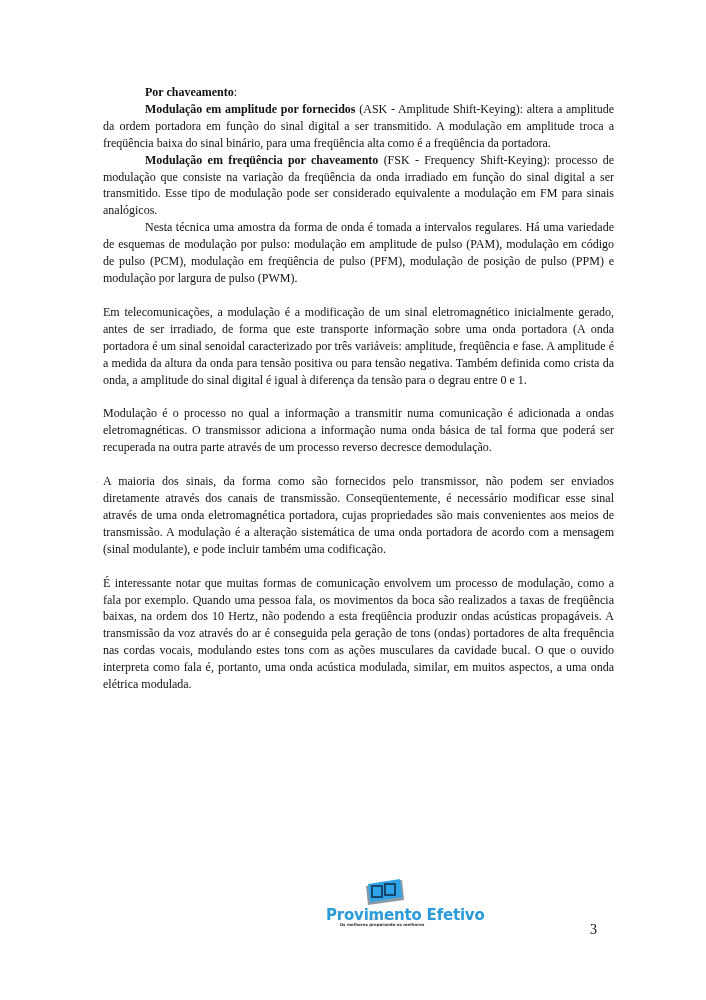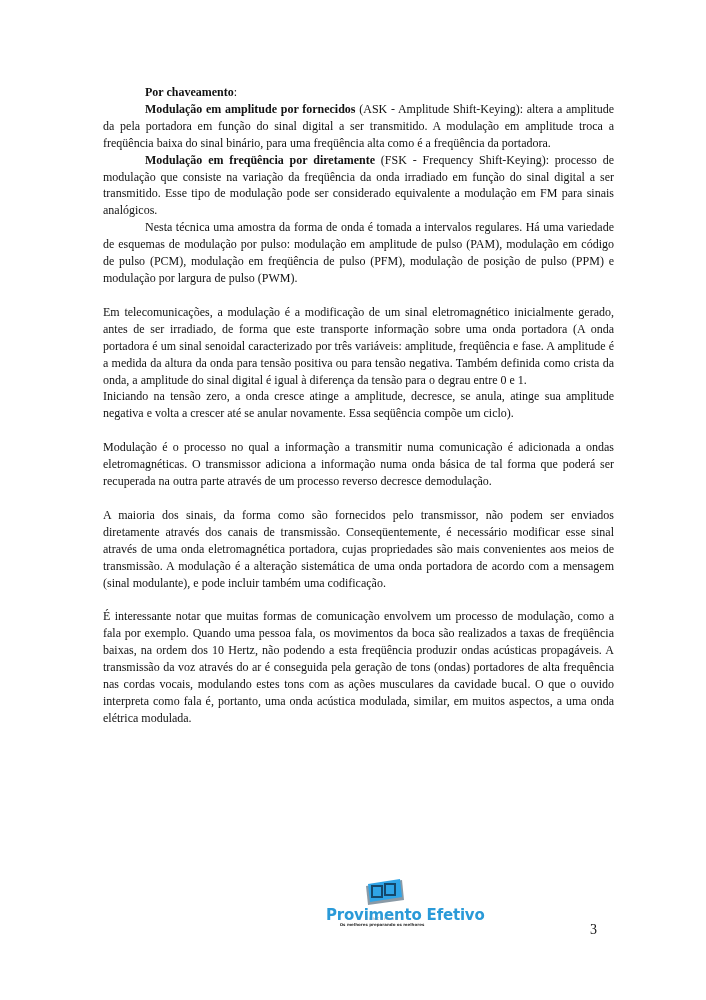--- a/index.html
+++ b/index.html
@@ -39,32 +39,31 @@
     position: absolute; left: 590px; top: 922px;
     font-family: "Liberation Serif", serif; font-size: 14px; color: #111111;
   }
 </style>
 </head>
 <body>
 
 <div class="page">
   <p class="subhead"><b>Por chaveamento</b><span>:</span></p>
 
-  <p class="para indent"><b>Modulação em amplitude por fornecidos</b><span> (ASK - Amplitude Shift-Keying): altera a amplitude da pela portadora em função do sinal digital a ser transmitido. A modulação em amplitude troca a freqüência baixa do sinal binário, para uma freqüência alta como é a freqüência da portadora.</span></p>
+  <p class="para indent"><b>Modulação em amplitude por fornecidos</b><span> (ASK - Amplitude Shift-Keying): altera a amplitude da ordem portadora em função do sinal digital a ser transmitido. A modulação em amplitude troca a freqüência baixa do sinal binário, para uma freqüência alta como é a freqüência da portadora.</span></p>
 
-  <p class="para indent"><b>Modulação em freqüência por diretamente</b><span> (FSK - Frequency Shift-Keying): processo de modulação que consiste na variação da freqüência da onda irradiado em função do sinal digital a ser transmitido. Esse tipo de modulação pode ser considerado equivalente a modulação em FM para sinais analógicos.</span></p>
+  <p class="para indent"><b>Modulação em freqüência por chaveamento</b><span> (FSK - Frequency Shift-Keying): processo de modulação que consiste na variação da freqüência da onda irradiado em função do sinal digital a ser transmitido. Esse tipo de modulação pode ser considerado equivalente a modulação em FM para sinais analógicos.</span></p>
 
 
 
   <p class="para indent">Nesta técnica uma amostra da forma de onda é tomada a intervalos regulares. Há uma variedade de esquemas de modulação por pulso: modulação em amplitude de pulso (PAM), modulação em código de pulso (PCM), modulação em freqüência de pulso (PFM), modulação de posição de pulso (PPM) e modulação por largura de pulso (PWM).</p>
 
   <div class="gap"></div>
 
   <p class="para">Em telecomunicações, a modulação é a modificação de um sinal eletromagnético inicialmente gerado, antes de ser irradiado, de forma que este transporte informação sobre uma onda portadora (A onda portadora é um sinal senoidal caracterizado por três variáveis: amplitude, freqüência e fase. A amplitude é a medida da altura da onda para tensão positiva ou para tensão negativa. Também definida como crista da onda, a amplitude do sinal digital é igual à diferença da tensão para o degrau entre 0 e 1.</p>
-  <p class="para">Iniciando na tensão zero, a onda cresce atinge a amplitude, decresce, se anula, atinge sua amplitude negativa e volta a crescer até se anular novamente. Essa seqüência compõe um ciclo).</p>
 
   <div class="gap"></div>
 
   <p class="para">Modulação é o processo no qual a informação a transmitir numa comunicação é adicionada a ondas eletromagnéticas. O transmissor adiciona a informação numa onda básica de tal forma que poderá ser recuperada na outra parte através de um processo reverso decresce demodulação.</p>
 
   <div class="gap"></div>
 
   <p class="para">A maioria dos sinais, da forma como são fornecidos pelo transmissor, não podem ser enviados diretamente através dos canais de transmissão. Conseqüentemente, é necessário modificar esse sinal através de uma onda eletromagnética portadora, cujas propriedades são mais convenientes aos meios de transmissão. A modulação é a alteração sistemática de uma onda portadora de acordo com a mensagem (sinal modulante), e pode incluir também uma codificação.</p>
 
   <div class="gap"></div>

